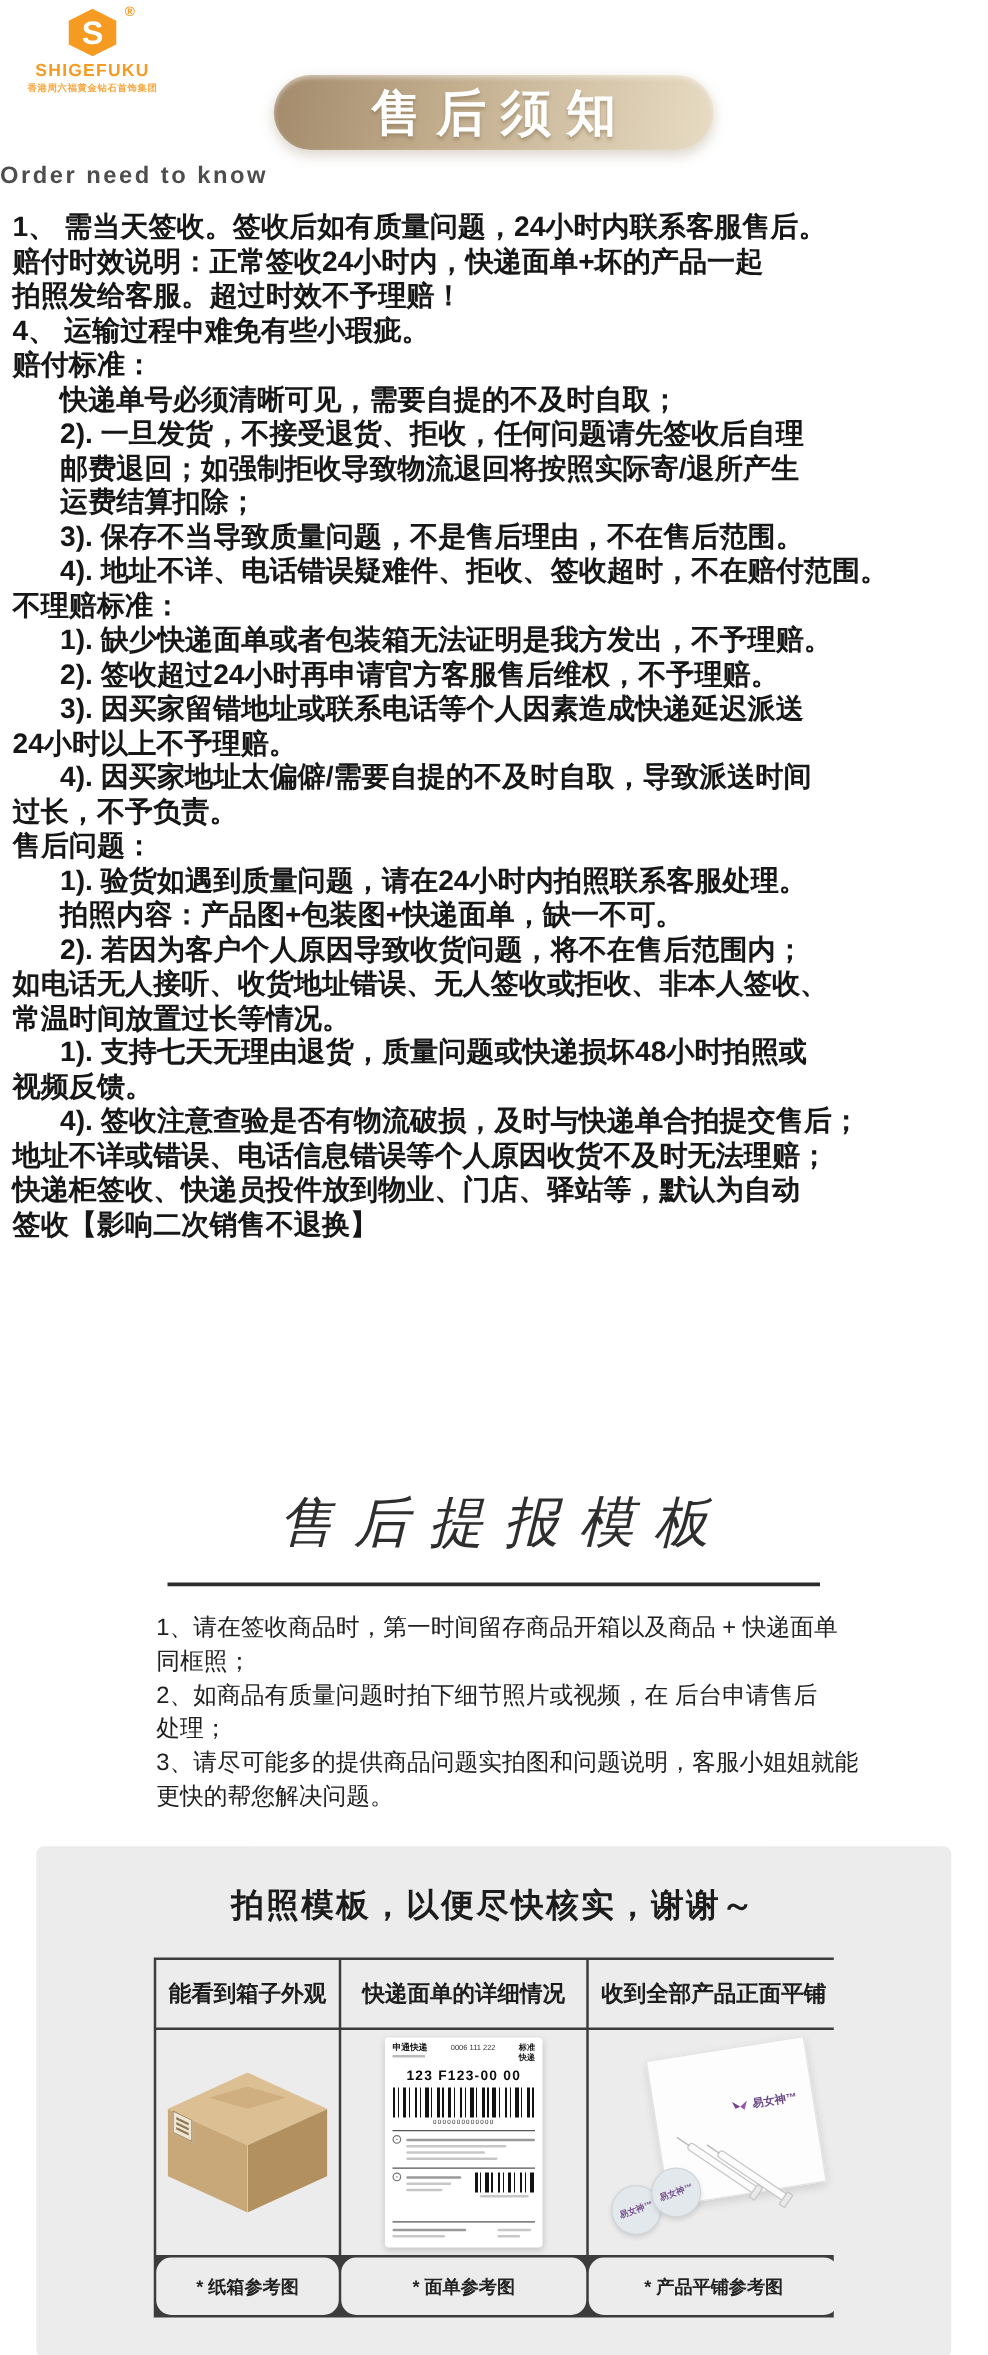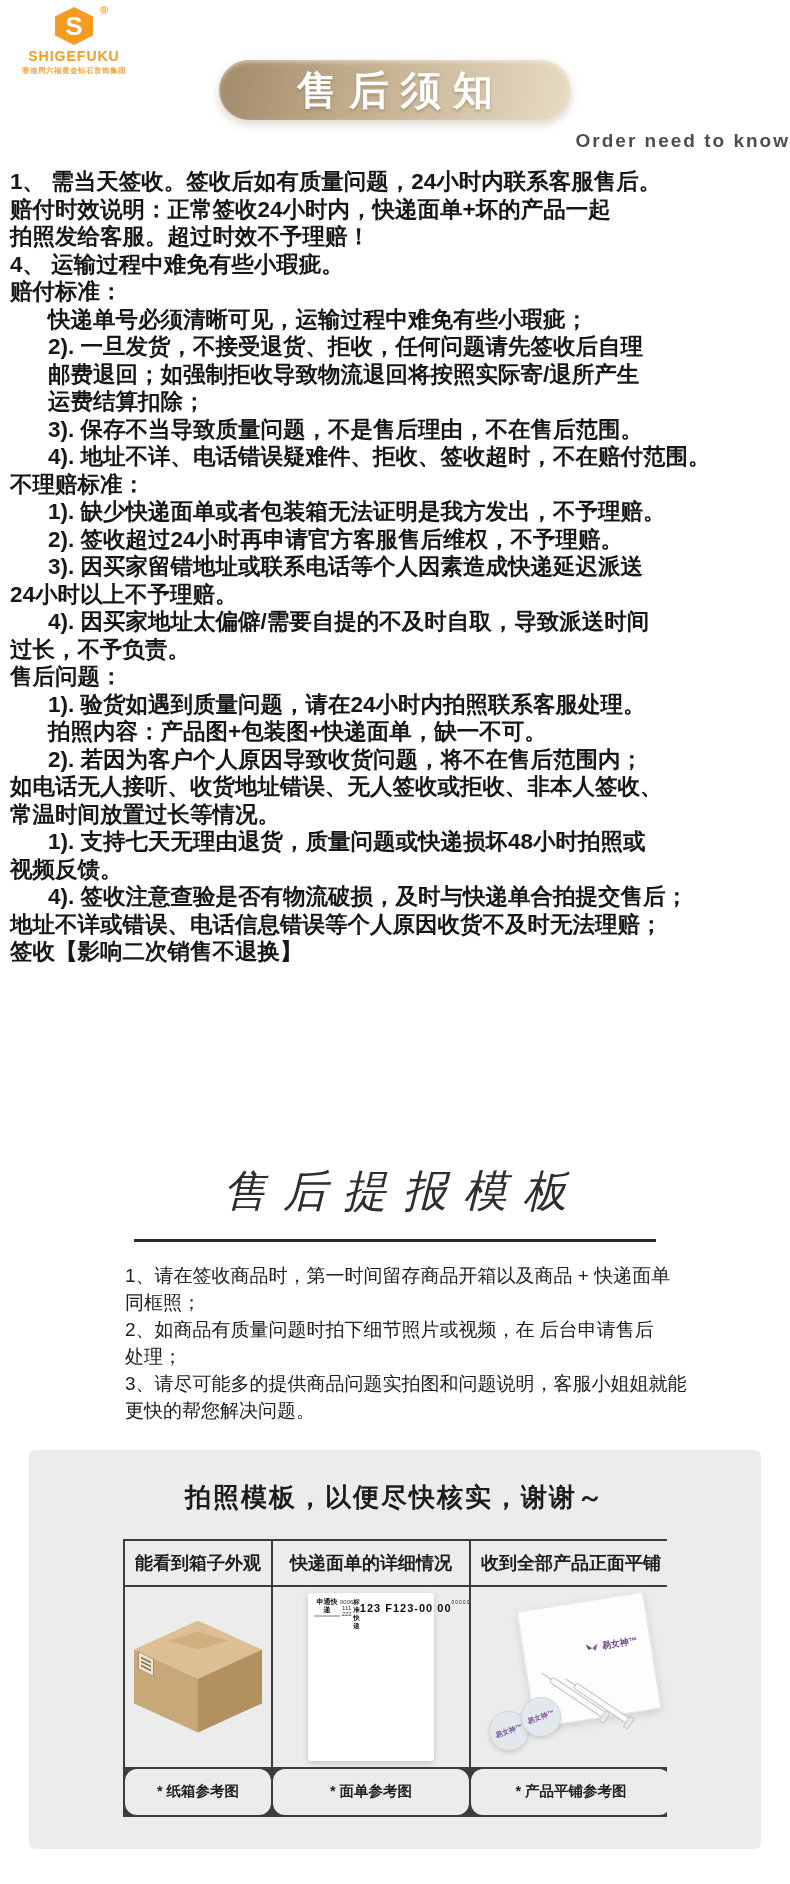--- a/index.html
+++ b/index.html
@@ -23,21 +23,21 @@
     width:352px; height:60px; margin:60px auto 0; border-radius:999px;
     background:linear-gradient(100deg,#a28a6b 0%,#c3ae8e 40%,#e7dcc4 100%);
     box-shadow:0 4px 10px rgba(150,130,100,.35), inset 0 2px 4px rgba(255,255,255,.5);
     display:flex; align-items:center; justify-content:center;
   }
   .pill-title {
     color:#ffffff; font-size:40px; font-weight:bold; letter-spacing:12px;
     text-indent:12px; text-shadow:0 2px 3px rgba(120,100,70,.45);
   }
   .subtitle {
-    margin-top:10px; text-align:right; font-size:19px; color:#4d4d4d;
+    margin-top:10px; text-align:left; font-size:19px; color:#4d4d4d;
     font-weight:bold; letter-spacing:2px;
   }
 
   
   .notice { margin-top:16px; padding:0 8px 0 10px; }
   .ln { font-size:22.5px; line-height:27.5px; color:#171717; font-weight:700; letter-spacing:0; white-space:nowrap; }
   .ln.ind { padding-left:38px; }
 
   
   .tpl-head {
@@ -50,39 +50,39 @@
 
   
   .panel {
     width:732px; margin:26px auto 0; background:#ececec; border-radius:6px;
     padding:30px 0 32px;
   }
   .panel-title { text-align:center; font-size:26px; font-weight:bold; color:#1c1c1c; letter-spacing:2px; }
   .ptable { width:544px; margin:24px auto 0; background:#3c3c3c; padding:2px;
     display:grid; grid-template-columns:146px 196px 200px; grid-auto-rows:auto; gap:2px; }
   .cell { background:#ececec; display:flex; align-items:center; justify-content:center; text-align:center; }
-  .cell.head { height:44px; font-size:18px; font-weight:bold; color:#1d1d1d; }
+  .cell.head { height:54px; font-size:18px; font-weight:bold; color:#1d1d1d; }
   .cell.img  { height:180px; position:relative; overflow:hidden; }
   .cell.cap  { height:46px; font-size:14.5px; font-weight:bold; color:#222;border-radius:12px; }
 
   
   .boxwrap { position:relative; width:128px; height:112px; }
   .face { position:absolute; left:0; top:0; width:100%; height:100%; }
   .face.top   { clip-path:polygon(50% 0%,100% 26%,50% 52%,0% 26%); background:#dcc093; }
   .face.left  { clip-path:polygon(0% 26%,50% 52%,50% 100%,0% 74%); background:#c8a878; }
   .face.right { clip-path:polygon(50% 52%,100% 26%,100% 74%,50% 100%); background:#b3905f; }
   .flap { position:absolute; left:26%; top:10%; width:48%; height:16%;
     clip-path:polygon(0% 50%,50% 0%,100% 50%,50% 100%); background:#cfae7f; }
   .boxlabel { position:absolute; left:4px; top:34px; width:16px; height:18px;
     background:#efe6d6; border:1px solid #a88f66; transform:skewY(26deg); }
   .boxlabel::before { content:""; position:absolute; left:2px; top:3px; right:2px; height:2px; background:#8f7a55; box-shadow:0 4px 0 #8f7a55, 0 8px 0 #8f7a55; }
 
   
   .waybill { width:126px; height:168px; background:#ffffff; border-radius:3px;
-    box-shadow:0 2px 6px rgba(0,0,0,.18); padding:5px 6px; display:flex; flex-direction:row; }
+    box-shadow:0 2px 6px rgba(0,0,0,.18); padding:5px 6px; display:flex; flex-direction:column; }
   .wb-top { display:flex; justify-content:space-between; align-items:flex-start; }
   .wb-courier { font-size:7px; font-weight:bold; color:#111; line-height:8px; }
   .wb-courier i { display:block; width:26px; height:2px; background:#bbb; margin-top:1px; }
   .wb-code { font-size:6px; color:#333; margin-top:1px; }
   .wb-serv { font-size:6.5px; font-weight:bold; color:#111; text-align:right; line-height:8px; }
   .wb-big { margin-top:4px; font-size:11px; font-weight:bold; color:#0d0d0d; letter-spacing:1px; text-align:center; white-space:nowrap; }
   .bc { height:24px; margin-top:3px;
     background:repeating-linear-gradient(90deg,#121212 0 2px,#fff 2px 4px,#121212 4px 5px,#fff 5px 8px,#121212 8px 11px,#fff 11px 13px,#121212 13px 14px,#fff 14px 18px); }
   .bc-num { font-size:5px; text-align:center; color:#222; letter-spacing:1px; margin-top:1px; }
   .wb-sec { border-top:1px solid #555; margin-top:3px; padding-top:3px; position:relative; }
@@ -132,21 +132,21 @@
   <span class="pill-title">售后须知</span>
 </div>
 <div class="subtitle">Order need to know</div>
 
 <div class="notice">
   <div class="ln">1、 需当天签收。签收后如有质量问题，24小时内联系客服售后。</div>
   <div class="ln">赔付时效说明：正常签收24小时内，快递面单+坏的产品一起</div>
   <div class="ln">拍照发给客服。超过时效不予理赔！</div>
   <div class="ln">4、 运输过程中难免有些小瑕疵。</div>
   <div class="ln">赔付标准：</div>
-  <div class="ln ind">快递单号必须清晰可见，运输过程中难免有些小瑕疵；</div>
+  <div class="ln ind">快递单号必须清晰可见，需要自提的不及时自取；</div>
   <div class="ln ind">2). 一旦发货，不接受退货、拒收，任何问题请先签收后自理</div>
   <div class="ln ind">邮费退回；如强制拒收导致物流退回将按照实际寄/退所产生</div>
   <div class="ln ind">运费结算扣除；</div>
   <div class="ln ind">3). 保存不当导致质量问题，不是售后理由，不在售后范围。</div>
   <div class="ln ind">4). 地址不详、电话错误疑难件、拒收、签收超时，不在赔付范围。</div>
   <div class="ln">不理赔标准：</div>
   <div class="ln ind">1). 缺少快递面单或者包装箱无法证明是我方发出，不予理赔。</div>
   <div class="ln ind">2). 签收超过24小时再申请官方客服售后维权，不予理赔。</div>
   <div class="ln ind">3). 因买家留错地址或联系电话等个人因素造成快递延迟派送</div>
   <div class="ln">24小时以上不予理赔。</div>
@@ -155,20 +155,21 @@
   <div class="ln">售后问题：</div>
   <div class="ln ind">1). 验货如遇到质量问题，请在24小时内拍照联系客服处理。</div>
   <div class="ln ind">拍照内容：产品图+包装图+快递面单，缺一不可。</div>
   <div class="ln ind">2). 若因为客户个人原因导致收货问题，将不在售后范围内；</div>
   <div class="ln">如电话无人接听、收货地址错误、无人签收或拒收、非本人签收、</div>
   <div class="ln">常温时间放置过长等情况。</div>
   <div class="ln ind">1). 支持七天无理由退货，质量问题或快递损坏48小时拍照或</div>
   <div class="ln">视频反馈。</div>
   <div class="ln ind">4). 签收注意查验是否有物流破损，及时与快递单合拍提交售后；</div>
   <div class="ln">地址不详或错误、电话信息错误等个人原因收货不及时无法理赔；</div>
+  <div class="ln">快递柜签收、快递员投件放到物业、门店、驿站等，默认为自动</div>
   <div class="ln">签收【影响二次销售不退换】</div>
 </div>
 
 <div class="tpl-head">售后提报模板</div>
 <div class="tpl-rule"></div>
 <div class="tpl-list">
   <div class="tpl-ln">1、请在签收商品时，第一时间留存商品开箱以及商品 + 快递面单</div>
   <div class="tpl-ln">同框照；</div>
   <div class="tpl-ln">2、如商品有质量问题时拍下细节照片或视频，在 后台申请售后</div>
   <div class="tpl-ln">处理；</div>

